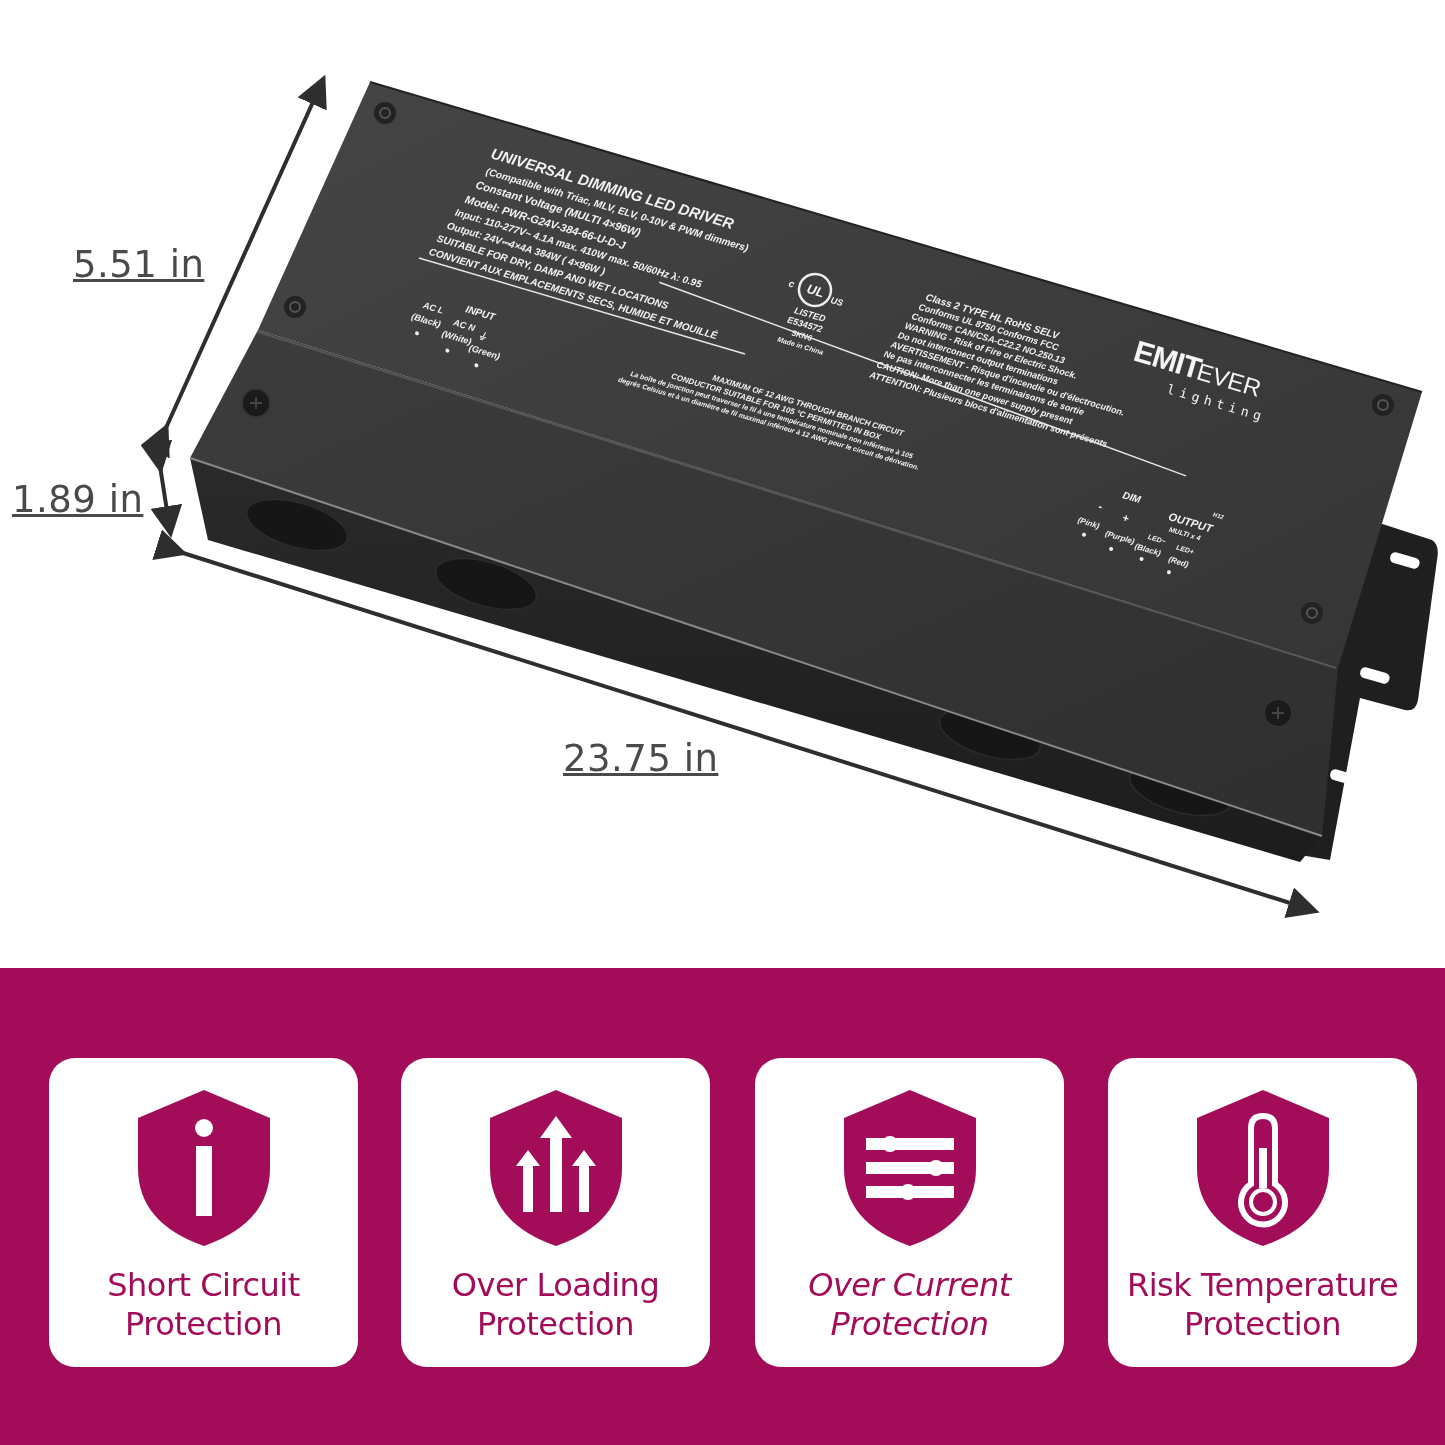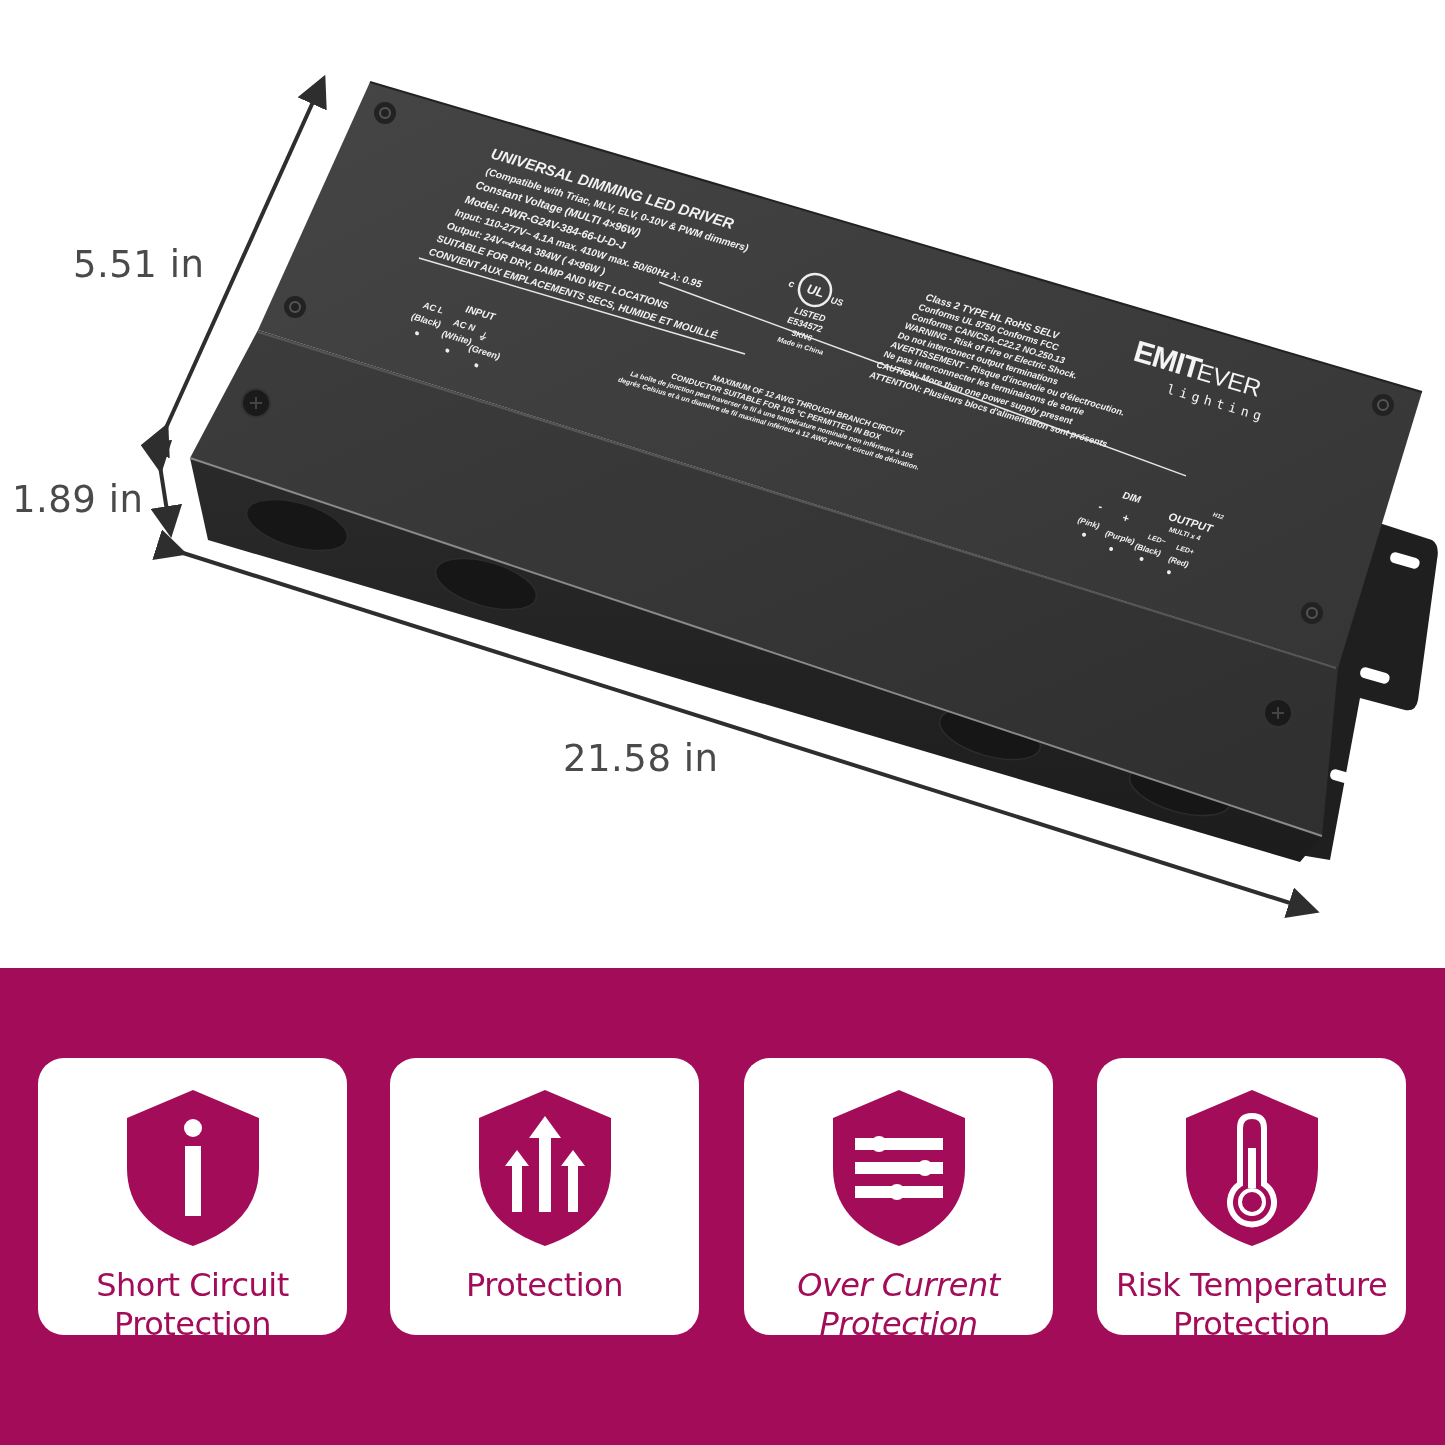--- a/index.html
+++ b/index.html
@@ -1,20 +1,20 @@
 <!DOCTYPE html>
 <html><head>
 <meta charset="utf-8">
 <style>
   html, body { margin:0; padding:0; }
   body { width:1445px; height:1445px; position:relative; overflow:hidden; background:#ffffff; font-family:"DejaVu Sans", sans-serif; }
   #product { position:absolute; left:0; top:0; width:1445px; height:968px; }
-  .dim-label { position:absolute; font-family:"DejaVu Sans", sans-serif; font-size:37px; color:#4a4a4a; letter-spacing:0.5px; white-space:nowrap; }
+  .dim-label { position:absolute; font-family:"DejaVu Sans", sans-serif; font-size:37px; color:#4a4a4a; letter-spacing:0.5px; white-space:nowrap;text-decoration:underline; }
   #banner { position:absolute; left:0; top:968px; width:1445px; height:477px; background:#a20c59; }
-  .card { position:absolute; top:1058px; width:309px; height:277px; background:#ffffff; border-radius:26px; }
+  .card { position:absolute; top:1058px; width:309px; height:309px; background:#ffffff; border-radius:26px;margin-left:11px; }
   .card svg.shield { position:absolute; left:50%; top:30px; transform:translateX(-50%); }
   .card .caption { position:absolute; left:0; right:0; top:208px; text-align:center; color:#a20c59; font-family:"DejaVu Sans", sans-serif; font-size:32px; line-height:39px; letter-spacing:-0.5px; }
   .label-text { font-family:"Liberation Sans", sans-serif; font-weight:bold; fill:#f2f2f2; font-style:italic; }
 </style>
 </head>
 <body>
 
 <div id="product">
   <svg width="1445" height="968" viewBox="0 0 1445 968" xmlns="http://www.w3.org/2000/svg">
     <defs>
@@ -169,21 +169,21 @@
 
     <g stroke="#2e2e2e" stroke-width="4" fill="none">
       <line x1="165" y1="430" x2="322" y2="82" marker-start="url(#arrowhead)" marker-end="url(#arrowhead)"></line>
       <line x1="160" y1="466" x2="170" y2="530" marker-start="url(#arrowhead)" marker-end="url(#arrowhead)"></line>
       <line x1="180" y1="552" x2="1312" y2="910" marker-start="url(#arrowhead)" marker-end="url(#arrowhead)"></line>
     </g>
   </svg>
 
   <div class="dim-label" style="left:73px; top:243px;">5.51 in</div>
   <div class="dim-label" style="left:12px; top:478px;">1.89 in</div>
-  <div class="dim-label" style="left:563px; top:737px;">21.58 in</div>
+  <div class="dim-label" style="left:563px; top:737px;">23.75 in</div>
 </div>
 
 <div id="banner"></div>
 
 <div class="card" style="left:38px;">
   <svg class="shield" width="140" height="160" viewBox="0 0 140 160">
     <path d="M70,2 L136,30 L136,80 Q136,135 70,158 Q4,135 4,80 L4,30 Z" fill="#a20c59"></path>
     <circle cx="70" cy="40" r="9" fill="#fff"></circle>
     <rect x="62" y="58" width="16" height="70" fill="#fff"></rect>
   </svg>
@@ -194,20 +194,21 @@
 </div>
 
 <div class="card" style="left:390px;">
   <svg class="shield" width="140" height="160" viewBox="0 0 140 160">
     <path d="M70,2 L136,30 L136,80 Q136,135 70,158 Q4,135 4,80 L4,30 Z" fill="#a20c59"></path>
     <path d="M70,28 L86,50 L76,50 L76,124 L64,124 L64,50 L54,50 Z" fill="#fff"></path>
     <path d="M42,62 L54,78 L47,78 L47,124 L37,124 L37,78 L30,78 Z" fill="#fff"></path>
     <path d="M98,62 L110,78 L103,78 L103,124 L93,124 L93,78 L86,78 Z" fill="#fff"></path>
   </svg>
   <div class="caption">
+    <div>Over Loading</div>
     <div>Protection</div>
   </div>
 </div>
 
 <div class="card" style="left:744px;font-style:italic;">
   <svg class="shield" width="140" height="160" viewBox="0 0 140 160">
     <path d="M70,2 L136,30 L136,80 Q136,135 70,158 Q4,135 4,80 L4,30 Z" fill="#a20c59"></path>
     <rect x="26" y="50" width="88" height="12" fill="#fff"></rect>
     <circle cx="50" cy="56" r="8" fill="#fff"></circle>
     <rect x="26" y="74" width="88" height="12" fill="#fff"></rect>

